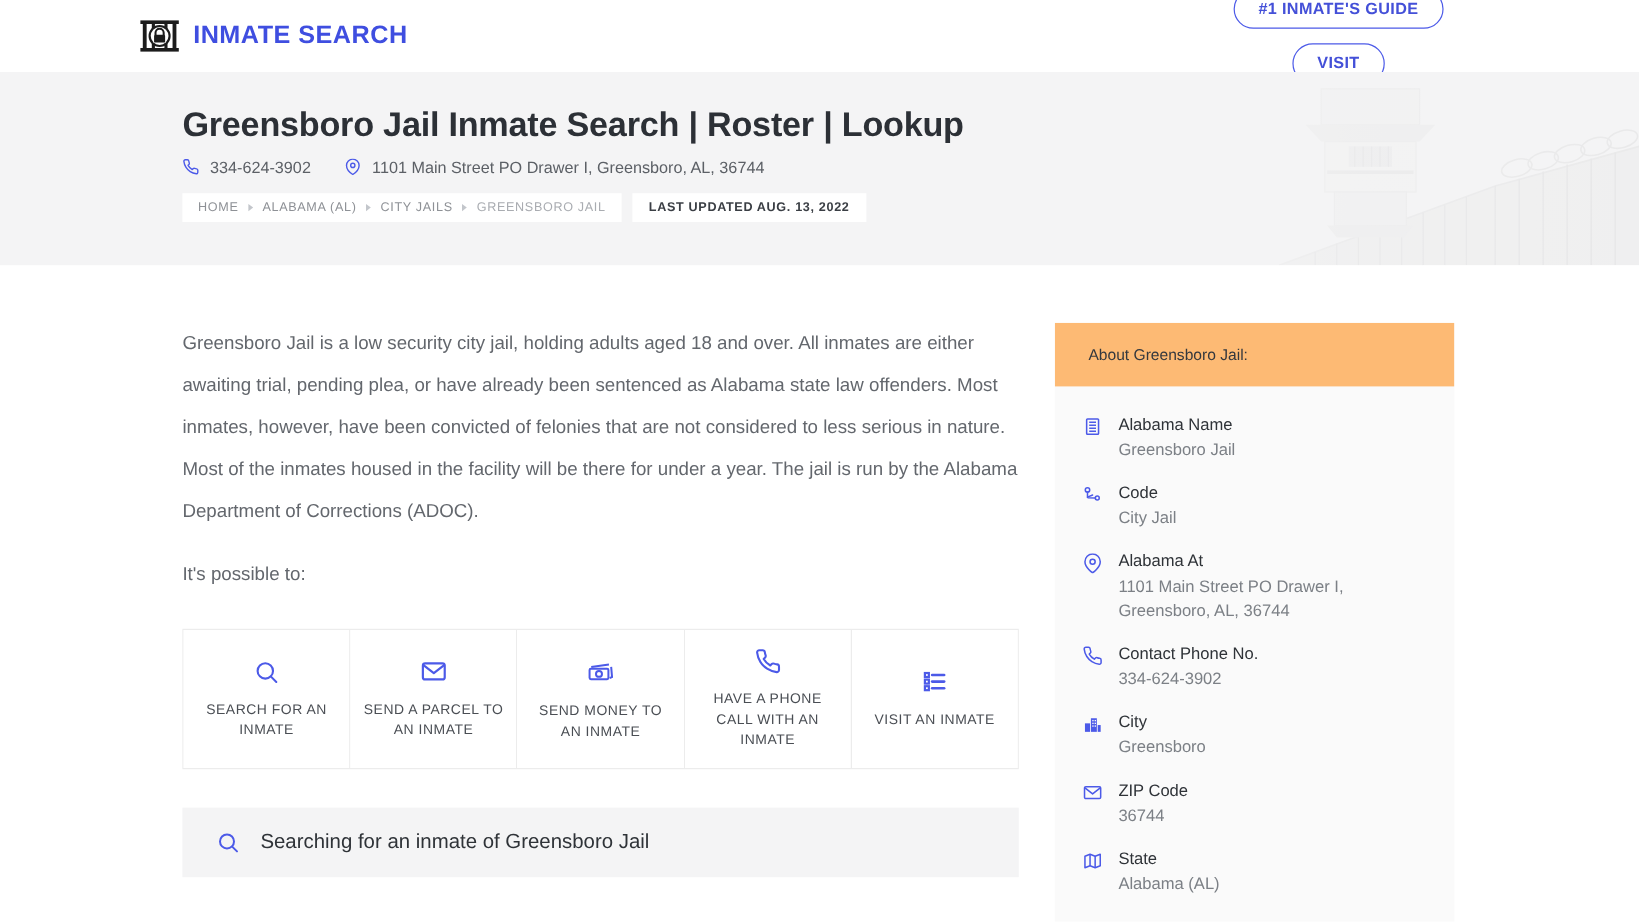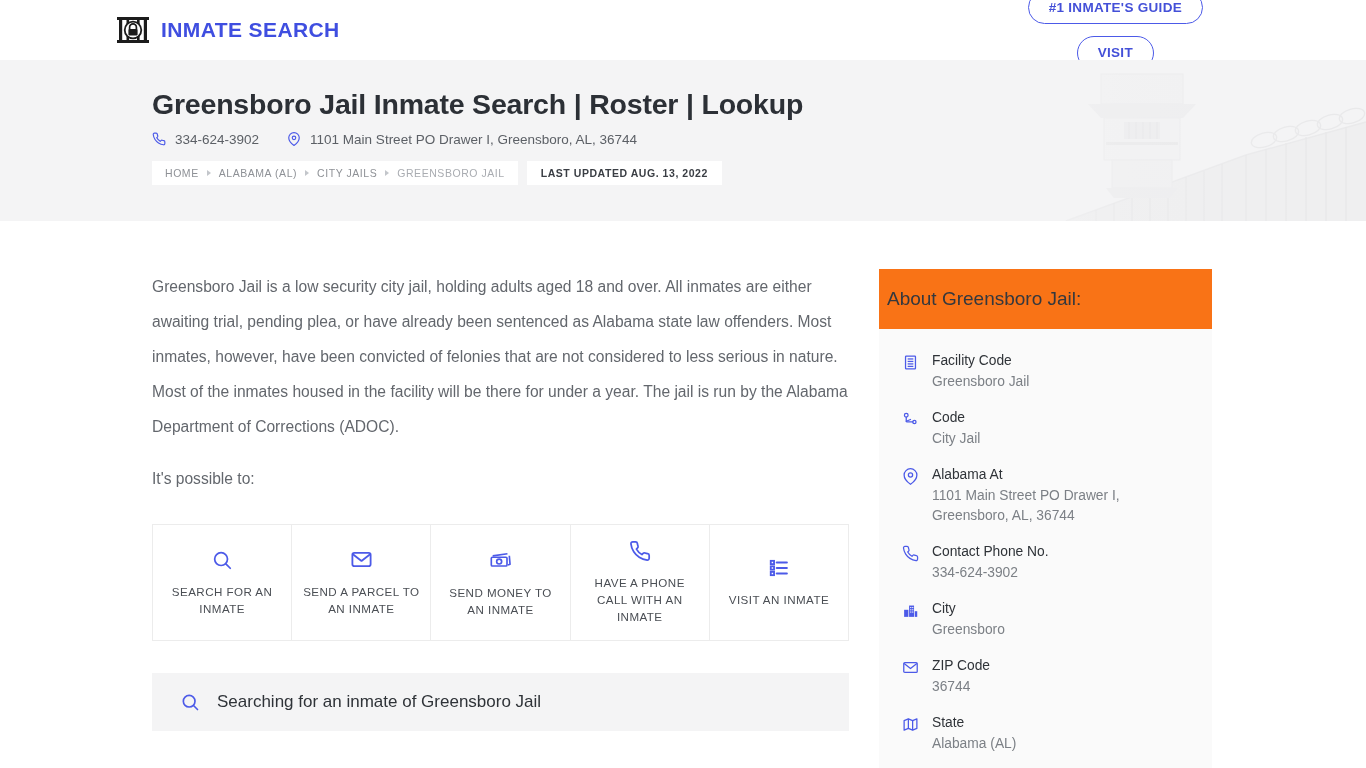--- a/index.html
+++ b/index.html
@@ -192,23 +192,23 @@
     color: #2f3338;
   }
 
   
   .card {
     width: 333px;
     background: #fafafa;
     overflow: hidden;
   }
   .card-head {
-    background: #f97316;
-    padding: 19px 8px;
-    font-size: 19px;
+    background: #fdba74;
+    padding: 19px 28px;
+    font-size: 13px;
     color: #34383e;
   }
   .card-body { padding: 14px 22px 22px 22px; }
   .fact {
     display: flex;
     gap: 13px;
     padding: 8px 0;
     align-items: flex-start;
   }
   .fact .fic {
@@ -434,21 +434,21 @@
           <span class="fic">
             <svg width="17" height="17" viewBox="0 0 24 24" fill="none" stroke="currentColor" stroke-width="1.8">
                 <rect x="5" y="3" width="14" height="18" rx="1"></rect>
                 <line x1="8" y1="7" x2="16" y2="7"></line>
                 <line x1="8" y1="10.5" x2="16" y2="10.5"></line>
                 <line x1="8" y1="14" x2="16" y2="14"></line>
                 <line x1="8" y1="17.5" x2="16" y2="17.5"></line>
               </svg>
           </span>
           <span class="ftxt">
-            <span class="flabel">Facility Code</span>
+            <span class="flabel">Alabama Name</span>
             <span class="fvalue" style="display:block">Greensboro Jail</span>
           </span>
         </div>
 
         <div class="fact">
           <span class="fic">
             <svg width="17" height="17" viewBox="0 0 24 24" fill="none" stroke="currentColor" stroke-width="1.8">
                 <circle cx="6" cy="6" r="2.6"></circle>
                 <circle cx="17.5" cy="15.5" r="2.3"></circle>
                 <path d="M6 8.6v5.9M6.6 15.2 L15.4 15.4" stroke-linecap="round"></path>

